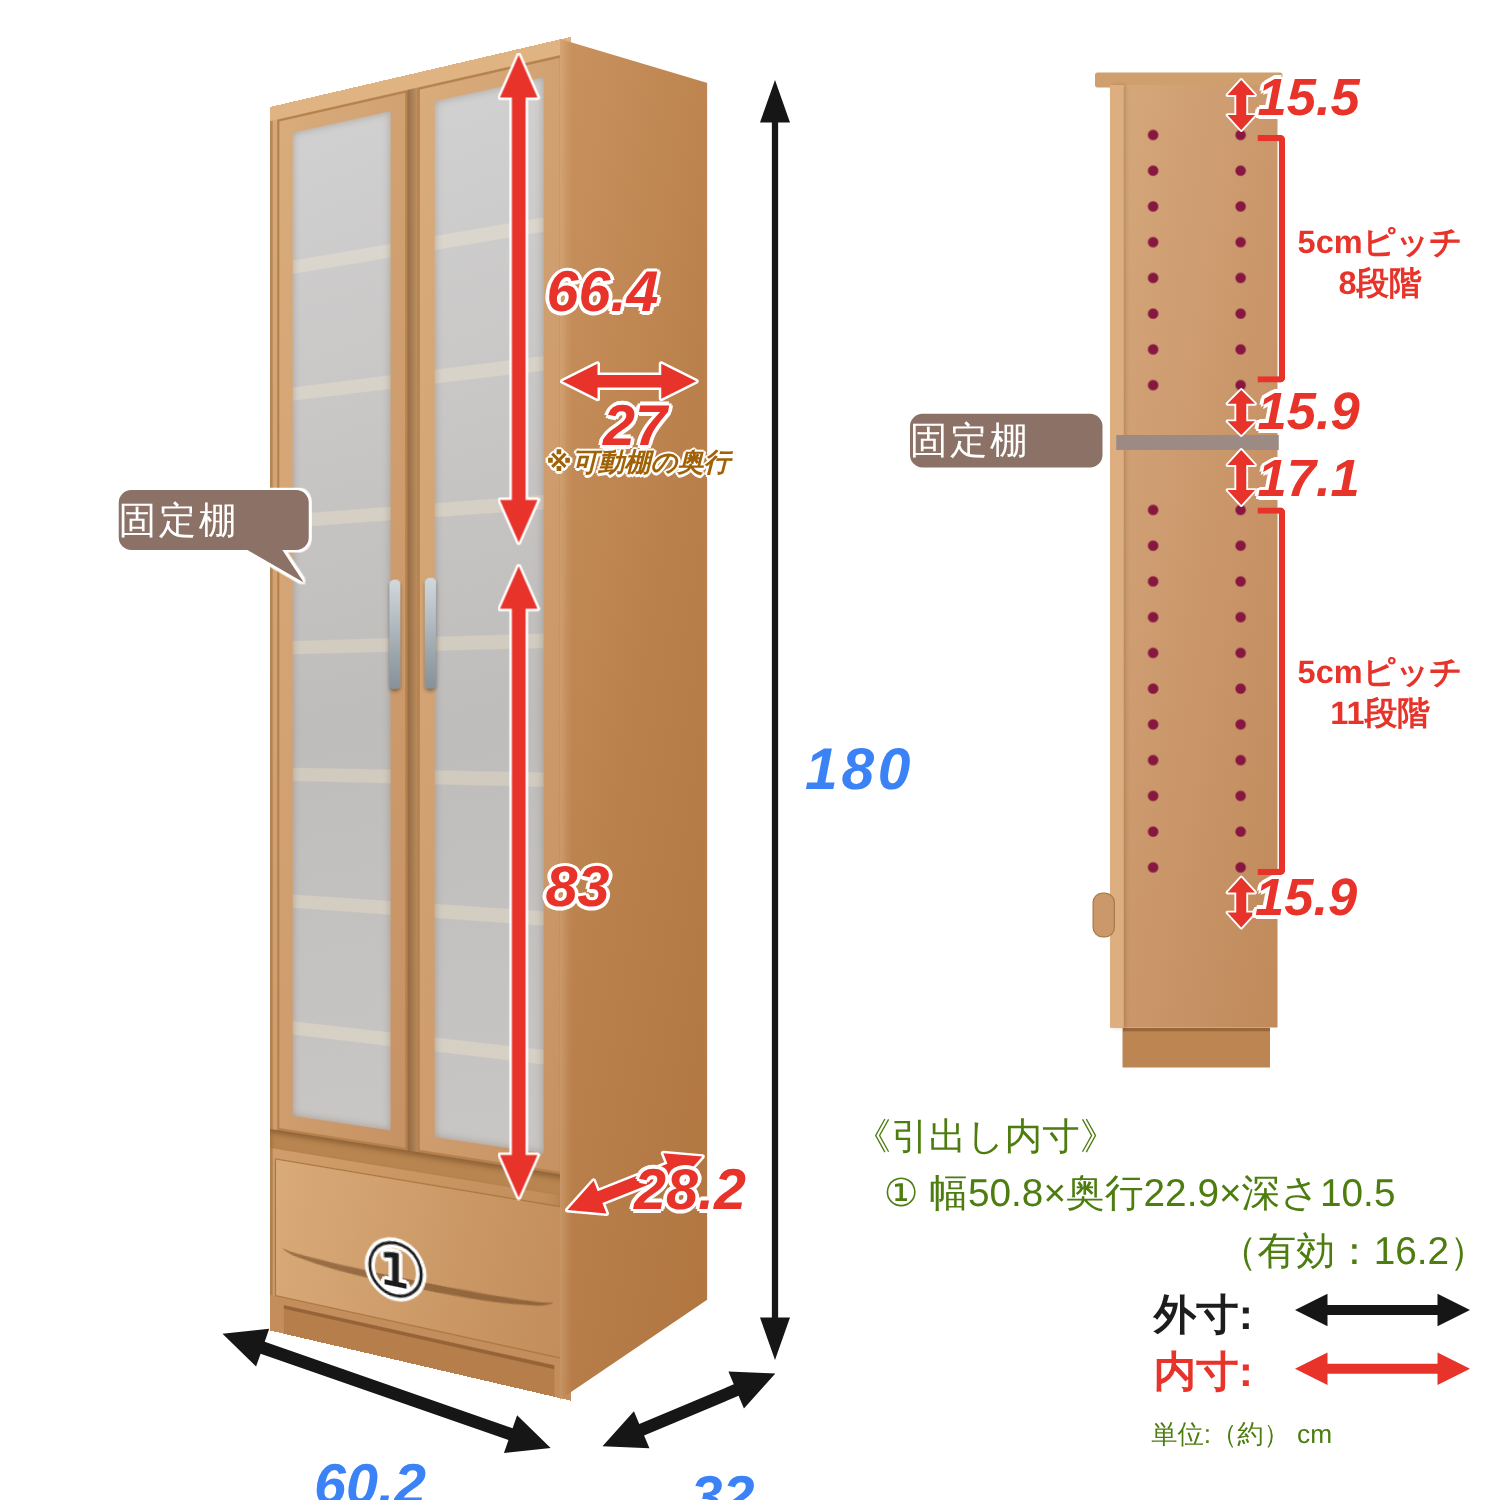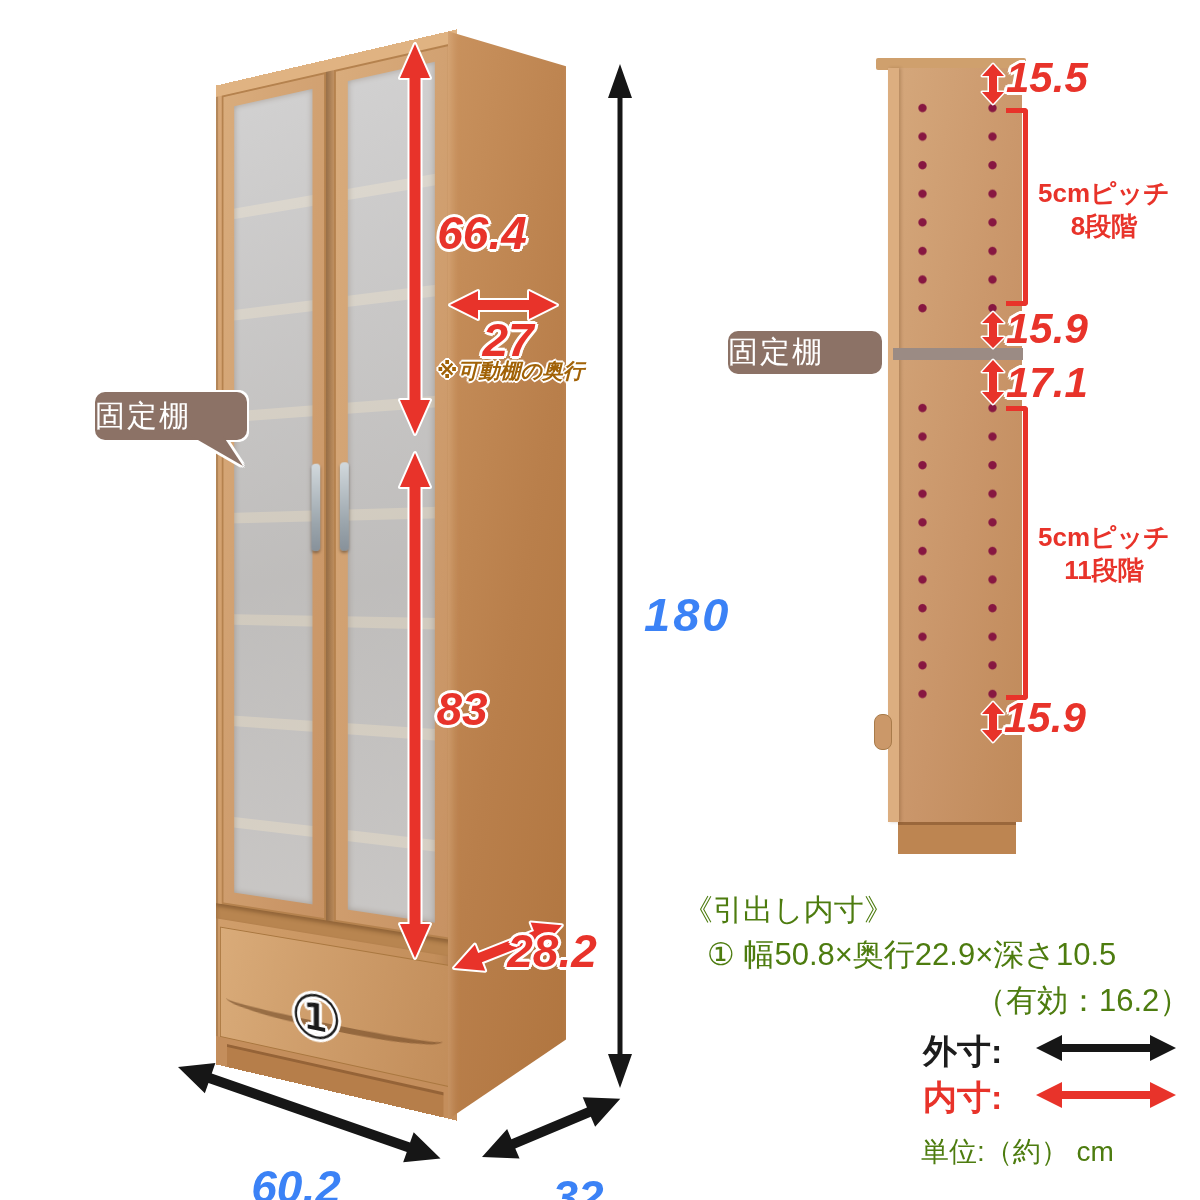--- a/index.html
+++ b/index.html
@@ -241,15 +241,15 @@
       </svg>
     </span>
 
   <div class="legend" style="left:923px;top:1075px;color:#e8332a;">内寸:</div>
   <span class="arrow" style="left:1036px;top:1082px">
       <svg width="140" height="26">
         <polygon points="0,13 26,0 26,9 114,9 114,0 140,13 114,26 114,17 26,17 26,26" fill="#e8332a"></polygon>
       </svg>
     </span>
 
-  <div class="spec" style="left:921px;top:1135px;font-size:28px;">単位:（約） cm</div>
+  <div class="spec" style="left:921px;top:1135px;font-size:21px;">単位:（約） cm</div>
 
 </div>
 
 </body></html>

